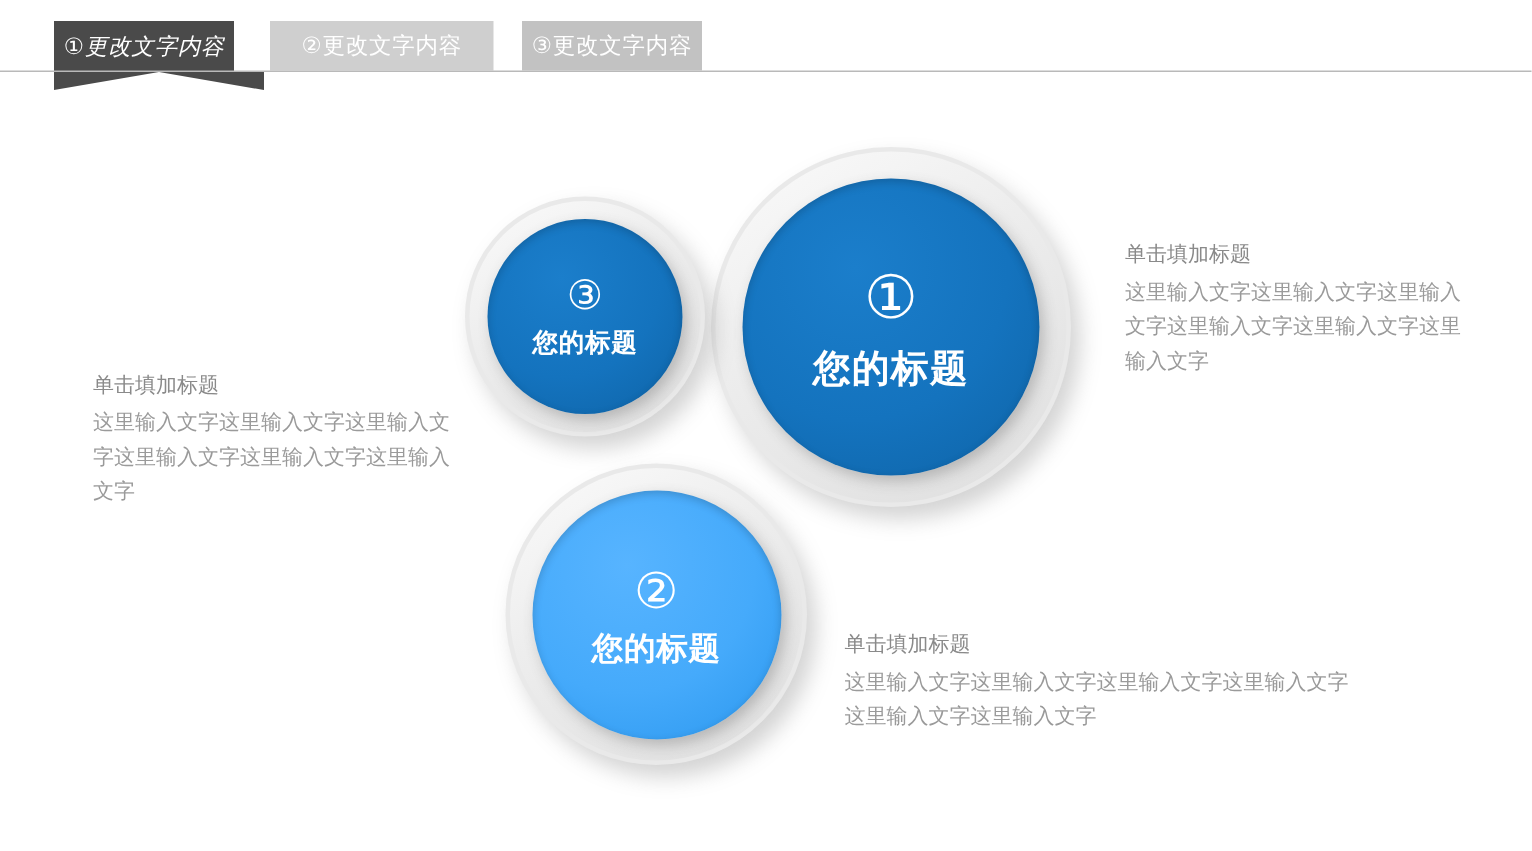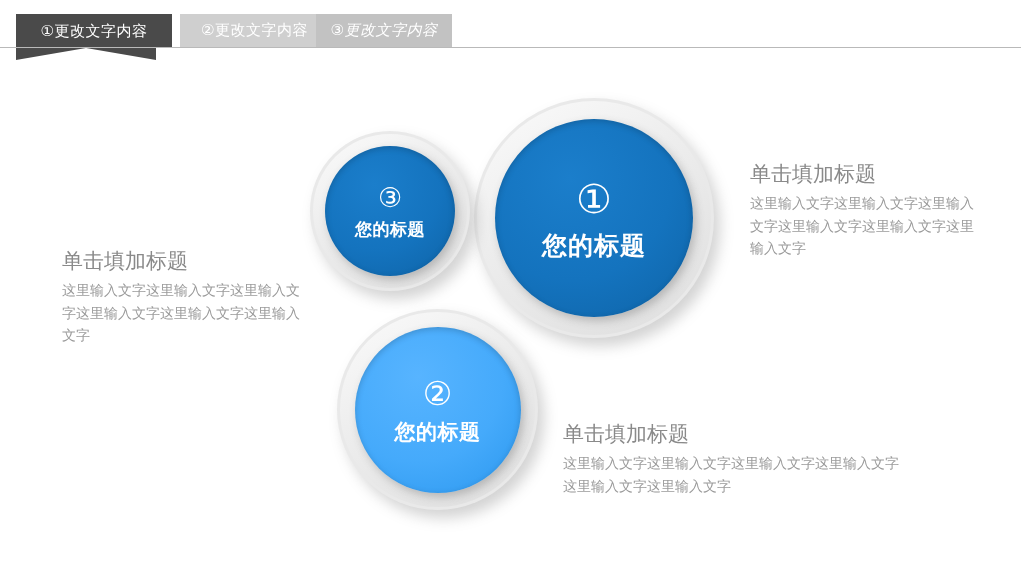--- a/index.html
+++ b/index.html
@@ -53,23 +53,23 @@
   }
   .tab-inactive-1 {
     color: #ffffff;
     background: #cfcfcf;
   }
   .tab-inactive-2 {
     color: #ffffff;
     background: #c2c2c2;
   }
 
-  #tab1 { left: 16px;  width: 156px; }
+  #tab1 { left: 36px;  width: 120px; font-style: italic; }
   #tab2 { left: 180px; width: 149px; }
-  #tab3 { left: 316px; width: 136px; font-style: italic; }
+  #tab3 { left: 348px; width: 120px; }
   #tab4 { left: 482px; width: 138px; }
 
   #tabline {
     position: absolute;
     left: 0;
     top: 47px;
     width: 1021px;
     height: 1px;
     background: #b9b9b9;
   }
@@ -136,21 +136,21 @@
   #circle2 .circle-core {
     width: 166px; height: 166px;
     background: radial-gradient(circle at 38% 30%, #57b4ff 0%, #45aafb 55%, #2b97ee 100%);
   }
   #circle2 .circle-num   { font-size: 33px; margin-bottom: 12px; }
   #circle2 .circle-label { font-size: 21px; letter-spacing: 0.5px; }
 
   
   .textblock { position: absolute; }
   .tb-title {
-    font-size: 21px;
+    font-size: 14px;
     color: #8a8a8a;
     margin: 0 0 7px 0;
     line-height: 1.1;
     white-space: nowrap;
   }
   .tb-body {
     font-size: 14px;
     color: #9a9a9a;
     line-height: 1.62;
     margin: 0;

